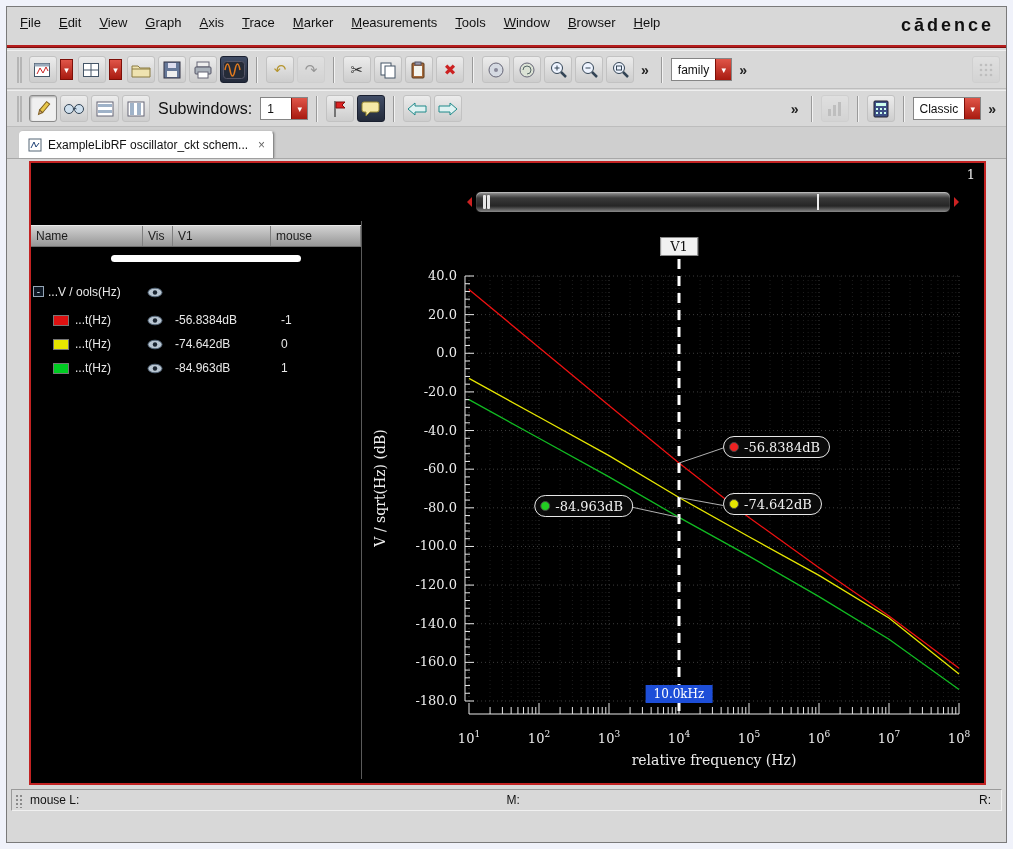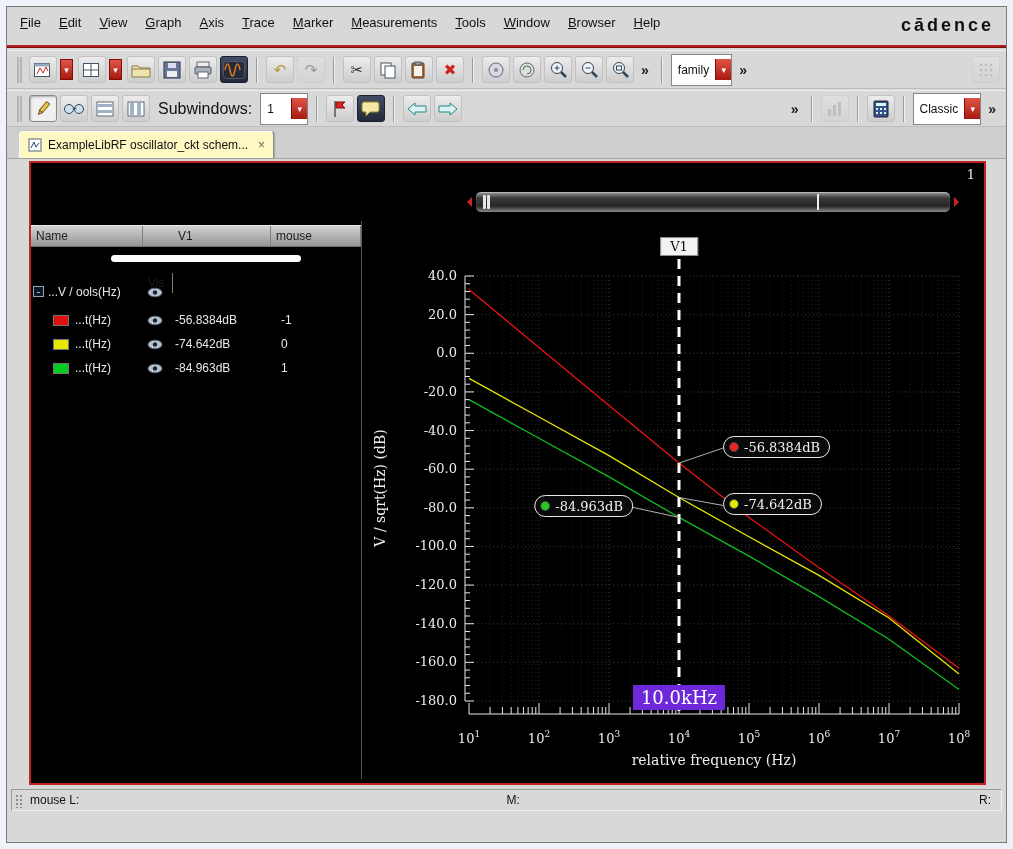--- a/index.html
+++ b/index.html
@@ -21,50 +21,50 @@
   .thandle{width:5px;height:26px;border-left:2px solid #b5b5b5;border-right:2px solid #b5b5b5;margin:0 4px;}
   .tsep{width:0;height:26px;border-left:1px solid #9a9a9a;border-right:1px solid #f2f2f2;margin:0 5px;}
   .tbtn{width:28px;height:27px;display:flex;align-items:center;justify-content:center;border:1px solid #c2c2c2;border-radius:3px;background:linear-gradient(#ececec,#cdcdcd);cursor:pointer;}
   .tbtn.dark{background:linear-gradient(#3c4burl,#232a3a);background:linear-gradient(#414d66,#232a3a);border-color:#1a2030;}
   .tbtn.sel{background:#f0f0f0;border:1px solid #8a8a8a;box-shadow:inset 1px 1px 2px #aaa;}
   .tbtn.disabled{opacity:.4;}
   .glyph{font-size:15px;color:#333;font-family:"DejaVu Sans",sans-serif;}
   .glyph.red{color:#c22;font-weight:bold;}
   .glyph.undo{color:#b5952f;}
   .redmini{width:13px;height:21px;background:linear-gradient(#e05548,#a81a10);color:#fff;font-size:9px;display:flex;align-items:center;justify-content:center;border:1px solid #7d0f08;margin:0 2px 0 0;}
-  .combo{display:flex;align-items:center;background:#fff;border:1px solid #858585;height:32px;}
+  .combo{display:flex;align-items:center;background:#fff;border:1px solid #858585;height:23px;}
   .cval{padding:0 6px;font-size:12px;color:#111;}
   .redbtn{width:16px;height:21px;background:linear-gradient(#e05548,#a81a10);color:#fff;font-size:9px;display:flex;align-items:center;justify-content:center;border-left:1px solid #7d0f08;}
   .overflow{font-size:14px;color:#222;margin:0 4px;font-weight:bold;}
   .tlabel{font-size:16px;color:#111;margin:0 5px;}
   .spacer{flex:1;}
 
   
   .tabbar{position:absolute;left:0;right:0;top:120px;height:32px;background:#cfcfcf;border-bottom:1px solid #a8a8a8;}
-  .tab{position:absolute;left:12px;top:4px;height:27px;display:flex;align-items:center;gap:6px;background:#fef9c3;border:1px solid #fff;border-right-color:#8a8a8a;border-bottom:none;border-radius:4px 4px 0 0;padding:0 8px;box-shadow:1px 0 2px rgba(0,0,0,.2);}
+  .tab{position:absolute;left:12px;top:4px;height:27px;display:flex;align-items:center;gap:6px;background:#ffffff;border:1px solid #fff;border-right-color:#8a8a8a;border-bottom:none;border-radius:4px 4px 0 0;padding:0 8px;box-shadow:1px 0 2px rgba(0,0,0,.2);}
   .tab-title{font-size:12px;color:#111;}
   .tab-close{font-size:12px;color:#666;margin-left:4px;cursor:pointer;}
 
   
   .plot-outer{position:absolute;left:22px;top:154px;width:957px;height:624px;background:#000;border:2px solid #c22222;overflow:hidden;}
   .subwin-number{position:absolute;top:4px;right:9px;color:#e8e8e8;font-size:13px;font-family:"DejaVu Serif",serif;}
 
   
   .scrollwidget{position:absolute;left:436px;top:26px;width:492px;height:26px;display:flex;align-items:center;}
   .sw-arrow{width:0;height:0;border:5px solid transparent;}
   .sw-arrow.left{border-right-color:#c22;border-left-width:0;}
   .sw-arrow.right{border-left-color:#c22;border-right-width:0;}
   .sw-capsule{flex:1;height:22px;margin:0 3px;border-radius:6px;border:1px solid #000;background:linear-gradient(#9c9c9c,#3a3a3a 30%,#262626 70%,#8a8a8a);position:relative;box-shadow:inset 0 1px 1px #bbb;}
   .sw-grip{position:absolute;left:7px;top:3px;bottom:3px;width:3px;background:#e6e6e6;border-radius:1px;box-shadow:4px 0 0 #e6e6e6;}
   .sw-divider{position:absolute;left:72%;top:2px;bottom:2px;width:2px;background:#ededed;}
 
   
   .panel-header{position:absolute;left:0;top:62px;width:330px;height:22px;display:flex;background:linear-gradient(#d2d2d2,#969696);border-top:1px solid #e8e8e8;border-bottom:1px solid #6f6f6f;font-size:12px;color:#1c1c1c;}
   .pcol{padding:3px 0 4px 5px;border-right:1px solid #7f7f7f;height:100%;}
-  .pcol0{width:112px;} .pcol1{width:30px;margin-top:47px;} .pcol2{width:98px;} .pcol3{flex:1;}
+  .pcol0{width:112px;} .pcol1{width:30px;} .pcol2{width:98px;} .pcol3{flex:1;}
   .hscroll{position:absolute;left:0;top:92px;width:330px;height:8px;}
   .hthumb{position:absolute;left:80px;width:190px;height:7px;background:#fff;border-radius:4px;}
   .panel-rows{position:absolute;left:0;top:0;width:330px;height:100%;}
   .prow{position:absolute;left:0;width:330px;height:20px;color:#e8e8e8;font-size:12px;}
   .prow span{position:absolute;}
   .expander{left:2px;top:3px;width:11px;height:11px;border:1px solid #95a5b5;background:#0e1824;color:#cfe0ee;font-size:10px;line-height:9px;text-align:center;}
   .gname{left:17px;top:2px;}
   .sw{left:22px;top:4px;width:16px;height:11px;border:1px solid #777;}
   .nm{left:44px;top:2px;}
   .eye{left:116px;top:4px;}
@@ -72,21 +72,21 @@
   .hm{left:250px;top:2px;}
   .vsep{position:absolute;left:330px;top:58px;bottom:4px;width:1px;background:#5a5a5a;}
 
   
   #chart{position:absolute;left:338px;top:88px;}
   #chart text{fill:#ececec;font-family:"DejaVu Serif",serif;font-size:13px;}
   #chart text.axis-title{font-size:14px;}
 
   .badge{position:absolute;display:flex;align-items:center;gap:5px;background:#0a0a0a;border:1px solid #e8e8e8;border-radius:11px;padding:2px 9px 2px 5px;font-family:"DejaVu Serif",serif;font-size:13px;color:#f2f2f2;height:22px;white-space:nowrap;}
   .bdot{width:10px;height:10px;border-radius:50%;border:1px solid #444;}
-  .freq-label{position:absolute;background:#6d28d9;color:#fff;font-family:"DejaVu Serif",serif;font-size:18px;padding:2px 8px;white-space:nowrap;}
+  .freq-label{position:absolute;background:#1d4ed8;color:#fff;font-family:"DejaVu Serif",serif;font-size:12px;padding:2px 8px;white-space:nowrap;}
   .marker-name{position:absolute;background:#f2f2f2;color:#111;font-family:"DejaVu Serif",serif;font-size:13px;padding:1px 9px;border:1px solid #8a8a8a;}
 
   
   .statusbar{position:absolute;left:4px;right:4px;top:782px;height:22px;background:#d8d8d8;border:1px solid #9a9a9a;border-bottom-color:#f0f0f0;border-right-color:#f0f0f0;font-size:12px;color:#111;}
   .grip{position:absolute;left:3px;top:4px;width:9px;height:14px;background-image:radial-gradient(#8a8a8a 1px,transparent 1.3px);background-size:4px 4px;}
   .st-left{position:absolute;left:18px;top:3px;}
   .st-mid{position:absolute;left:50%;top:3px;}
   .st-right{position:absolute;right:10px;top:3px;}
   .footer{position:absolute;left:4px;right:4px;top:807px;height:26px;}
   .counter{position:absolute;left:0;top:0;width:72px;height:24px;background:#f0c6c6;border:1px solid #9a9a9a;color:#4a1010;font-size:12px;text-align:center;padding-top:4px;}

